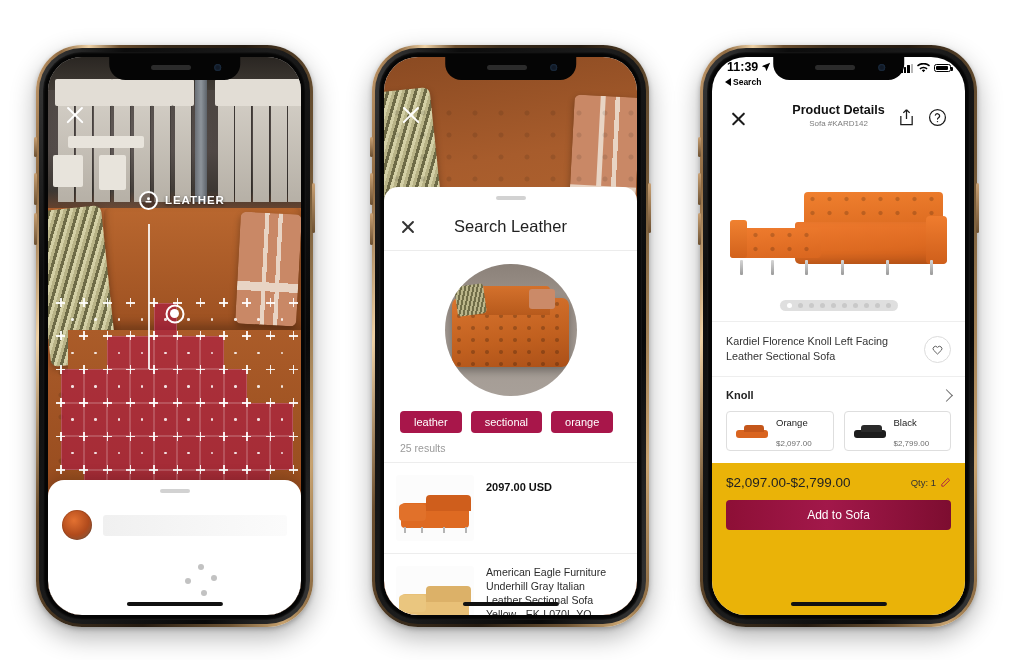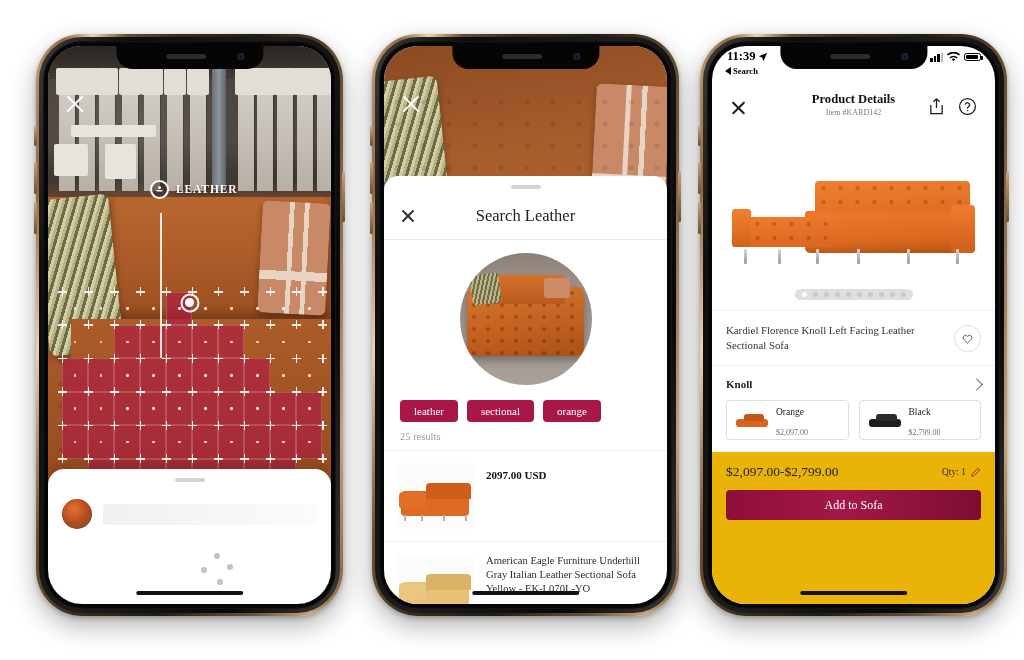--- a/index.html
+++ b/index.html
@@ -5,21 +5,21 @@
   * { box-sizing: border-box; margin:0; padding:0; }
   html,body {
     width:1024px; height:660px;
     background:#ffffff;
     font-family:"Liberation Sans", sans-serif;
     overflow:hidden;
   }
   .stage { position:relative; width:1024px; height:660px; background:#fff; }
 
   
-  .phone { position:absolute; top:34px; width:307px; height:582px;font-family:Liberation Serif, serif; }
+  .phone { position:absolute; top:45px; width:277px; height:582px; }
   .phone.p1 { left:36px; }
   .phone.p2 { left:372px; }
   .phone.p3 { left:700px; }
 
   .bezel-outer{
     position:absolute; inset:0; border-radius:46px;
     background:linear-gradient(100deg,#c9a173 0%,#8f6a41 7%,#efd2a6 14%,#6b4e2e 22%,#3a2c1c 34%,#241a10 55%,#6d5333 78%,#c8a370 92%,#7b5b36 100%);
     box-shadow:0 10px 26px rgba(0,0,0,.30), 0 2px 5px rgba(0,0,0,.25);
   }
   .bezel-mid{
@@ -703,21 +703,21 @@
           <svg width="13" height="10" viewBox="0 0 24 18" fill="#000">
               <path d="M12 17l3.2-4a5 5 0 00-6.4 0zM12 9.6a8.6 8.6 0 015.6 2.1l1.9-2.4A11.7 11.7 0 0012 6.5a11.7 11.7 0 00-7.5 2.8l1.9 2.4A8.6 8.6 0 0112 9.6zM12 2.4c3.9 0 7.5 1.4 10.3 3.7L24 3.7A18.7 18.7 0 0012 -.6 18.7 18.7 0 000 3.7l1.7 2.4A16.3 16.3 0 0112 2.4z"></path>
             </svg>
           <span class="batt"></span>
         </div>
       </div>
 
       <div class="navbar">
         <div class="nav-close"></div>
         <div class="nav-title">Product Details</div>
-        <div class="nav-sub">Item #KARD142</div>
+        <div class="nav-sub">Sofa #KARD142</div>
         <svg class="nav-share" viewBox="0 0 24 26" fill="none" stroke="#1c1c1c" stroke-width="1.8">
           <path d="M12 2v13M12 2L7.5 6.5M12 2l4.5 4.5"></path>
             <path d="M4 11v12h16V11"></path>
         </svg>
         <svg class="nav-help" viewBox="0 0 24 24" fill="none" stroke="#1c1c1c" stroke-width="1.6">
           <path d="M12 2a10 10 0 100 20 10 10 0 000-20z"></path>
           <path d="M9.3 9a2.8 2.8 0 015.4 1c0 2-2.7 2.3-2.7 4" stroke-linecap="round"></path>
           <circle cx="12" cy="17.2" r=".9" fill="#1c1c1c" stroke="none"></circle>
         </svg>
       </div>

